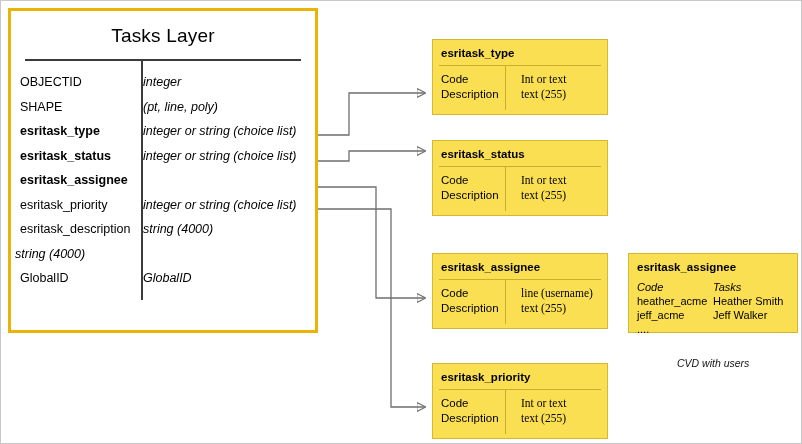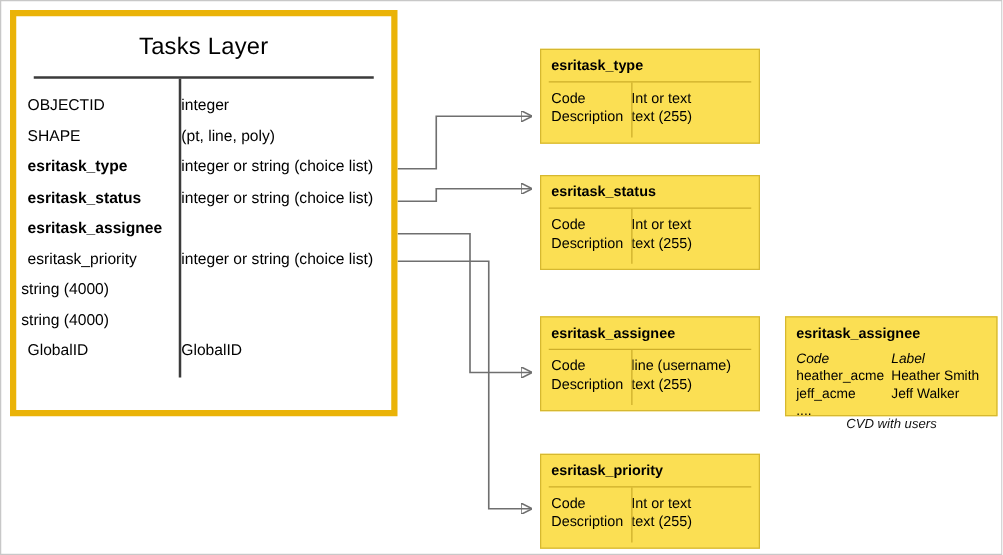--- a/index.html
+++ b/index.html
@@ -24,21 +24,21 @@
   }
 
   
   .main-table {
     position: absolute;
     left: 7px;
     top: 7px;
     width: 310px;
     height: 325px;
     background: #ffffff;
-    border: 5px solid #eab308;
+    border: 3px solid #eab308;
     box-sizing: border-box;
   }
   .main-title {
     text-align: center;
     font-size: 19px;
     padding-top: 14px;
     padding-bottom: 12px;
     letter-spacing: .2px;
   }
   .main-divider {
@@ -66,20 +66,21 @@
   }
   .cell-name {
     width: 128px;
     padding-left: 9px;
     box-sizing: border-box;
     white-space: nowrap;
   }
   .cell-type {
     padding-left: 4px;
     white-space: nowrap;
+    font-style: italic;
   }
   .bold { font-weight: bold; }
 
   
   .ybox {
     position: absolute;
     background: #fbdf53;
     border: 1px solid #d6b830;
     box-sizing: border-box;
   }
@@ -107,22 +108,23 @@
     width: 1px;
     background: #cdae2a;
   }
   .col-left {
     width: 72px;
     padding-left: 8px;
     box-sizing: border-box;
     line-height: 15px;
   }
   .col-right {
-    padding-left: 0;
+    padding-left: 16px;
     line-height: 15px;
+    font-family: Liberation Serif, serif;
   }
 
   
   .users-body {
     padding: 5px 0 0 8px;
     font-size: 11px;
     line-height: 14px;
     display: flex;
   }
   .users-col-a { width: 76px; }
@@ -187,20 +189,21 @@
         <div class="cell-type">integer or string (choice list)</div>
       </div>
       <div class="row">
         <div class="cell-name bold">esritask_assignee</div>
       </div>
       <div class="row">
         <div class="cell-name">esritask_priority</div>
         <div class="cell-type">integer or string (choice list)</div>
       </div>
       <div class="row">
+        <div class="cell-name">esritask_description</div>
         <div class="cell-type">string (4000)</div>
       </div>
       <div class="row">
         <div class="cell-type">string (4000)</div>
       </div>
       <div class="row">
         <div class="cell-name">GlobalID</div>
         <div class="cell-type">GlobalID</div>
       </div>
     </div>
@@ -273,23 +276,23 @@
   <div class="ybox" style="left:627px; top:252px; width:170px; height:80px;">
     <div class="ybox-title" style="padding-bottom:2px;">esritask_assignee</div>
     <div class="users-body">
       <div class="users-col-a">
         <div class="ital">Code</div>
         <div>heather_acme</div>
         <div>jeff_acme</div>
         <div>....</div>
       </div>
       <div class="users-col-b">
-        <div class="ital">Label</div>
+        <div class="ital">Tasks</div>
         <div>Heather Smith</div>
         <div>Jeff Walker</div>
         <div>&nbsp;</div>
       </div>
     </div>
   </div>
 
-  <div class="cvd-note" style="left:676px; top:332px;">CVD with users</div>
+  <div class="cvd-note" style="left:676px; top:356px;">CVD with users</div>
 
 </div>
 
 </body></html>

